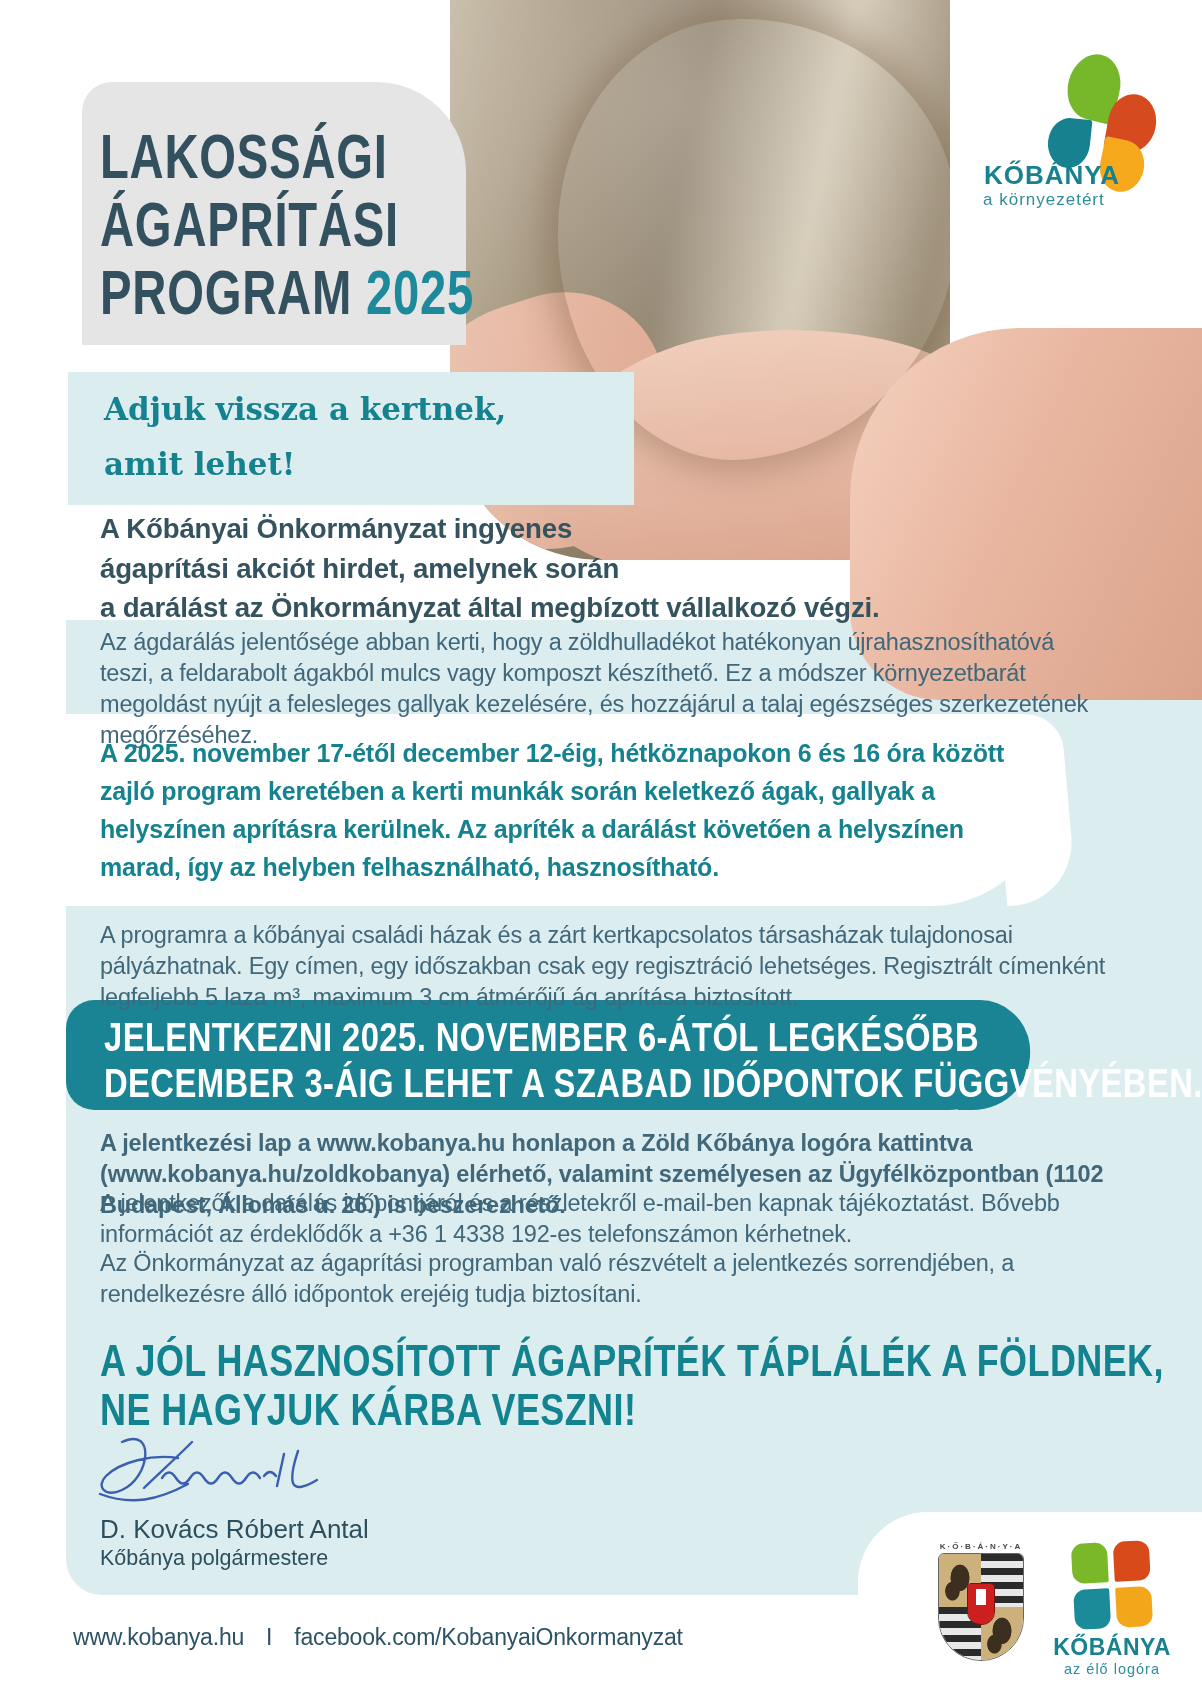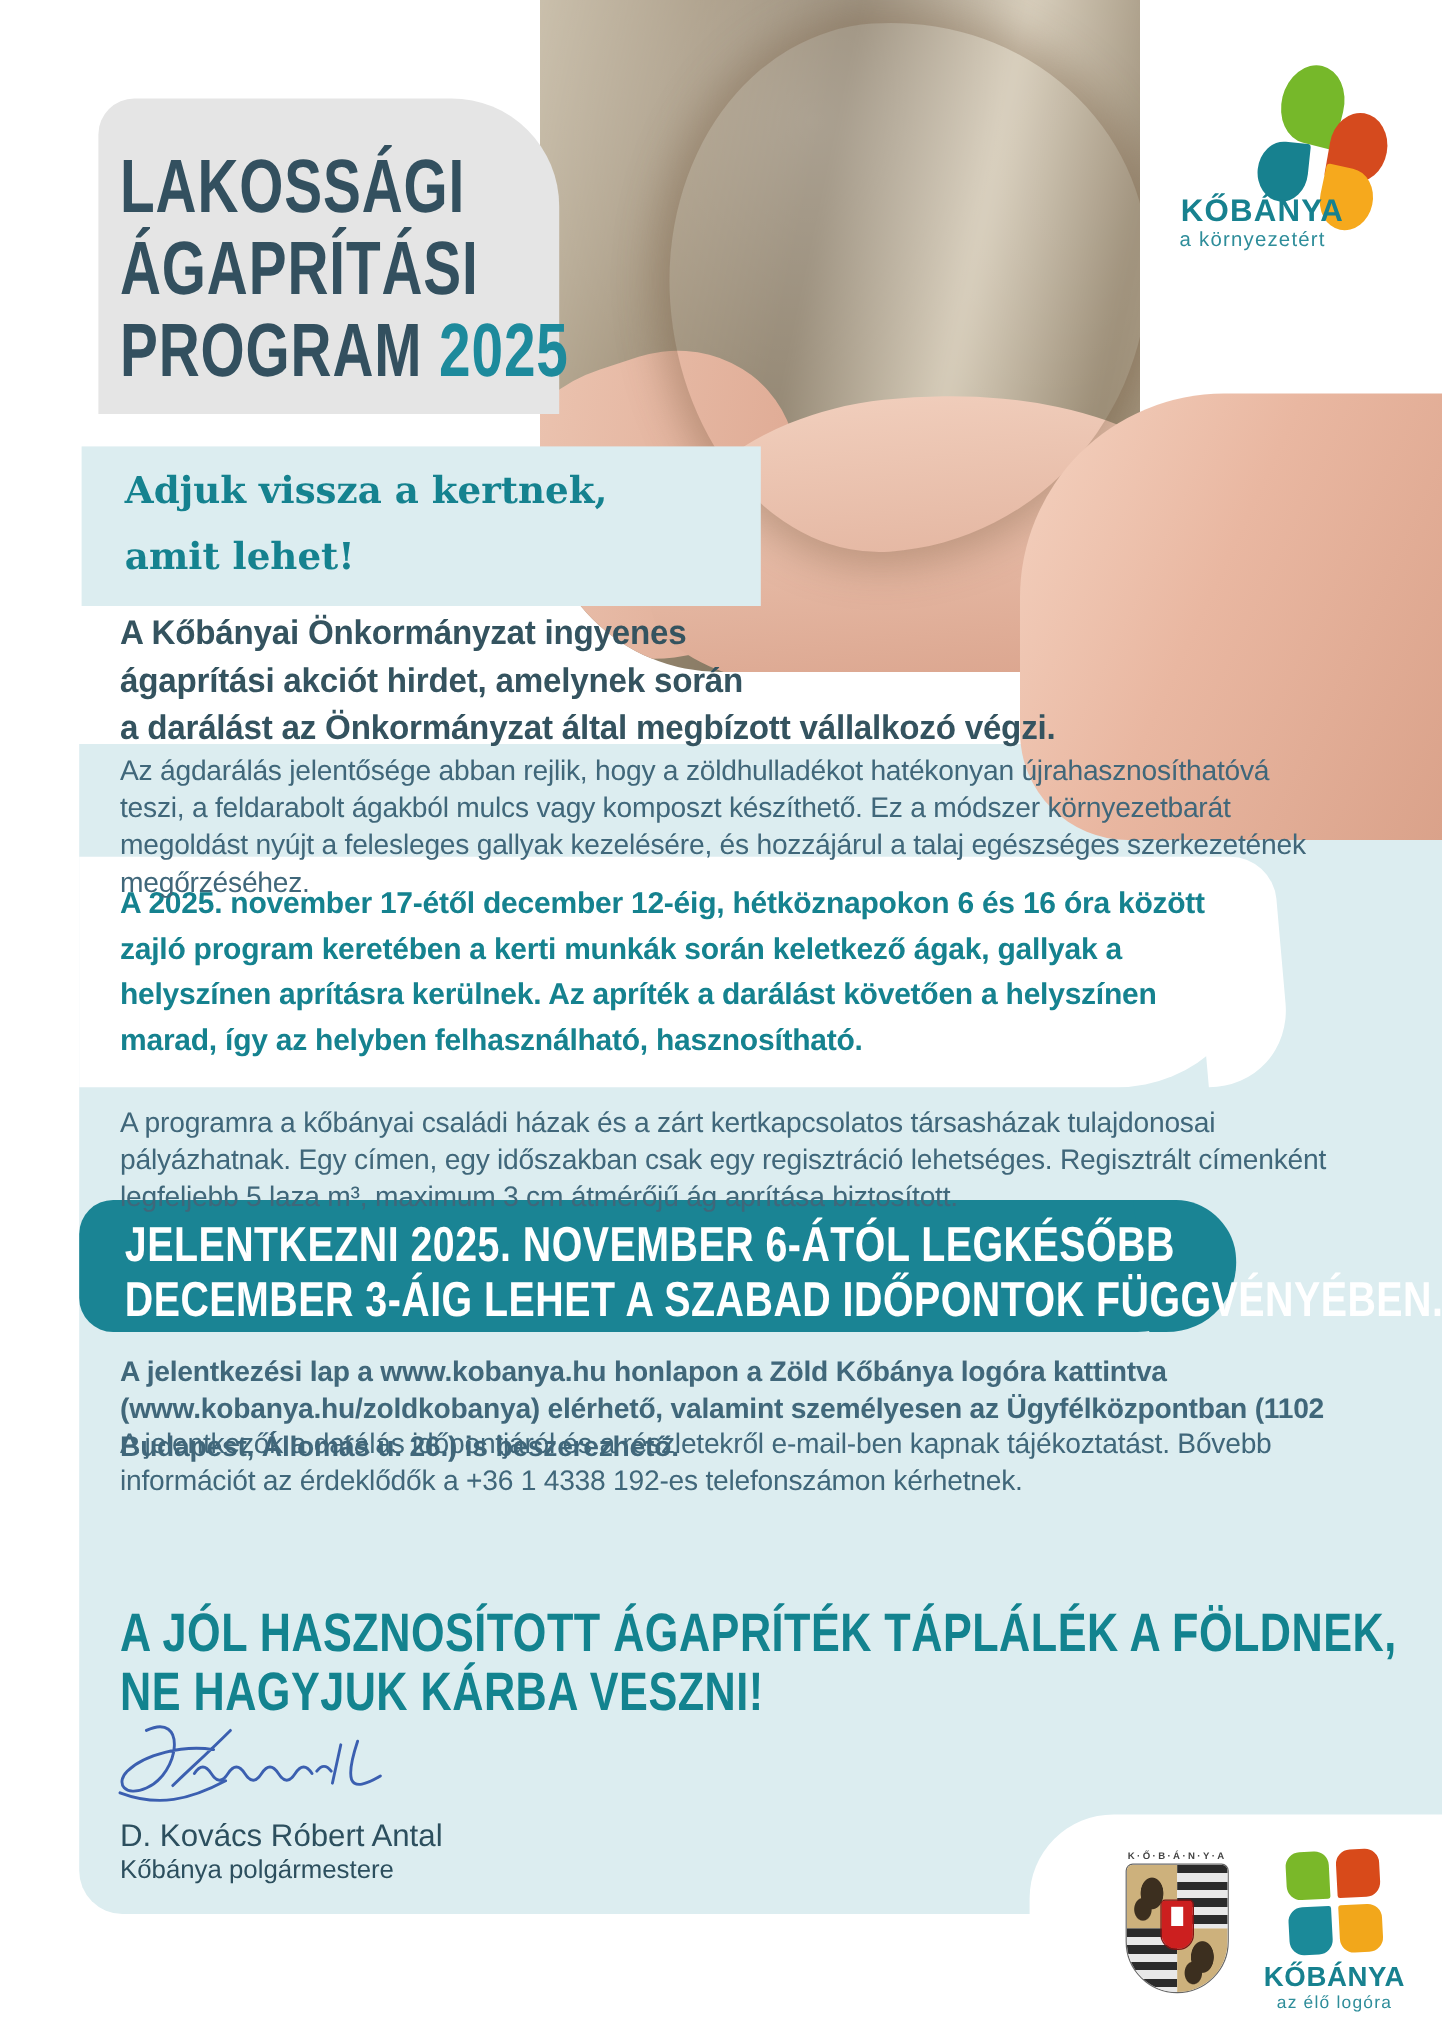--- a/index.html
+++ b/index.html
@@ -163,37 +163,38 @@
       <div class="adjuk-line">amit lehet!</div>
     </div>
   </div>
 
   <div class="abs intro">
     <div>A Kőbányai Önkormányzat ingyenes</div>
     <div>ágaprítási akciót hirdet, amelynek során</div>
     <div>a darálást az Önkormányzat által megbízott vállalkozó végzi.</div>
   </div>
 
-  <div class="abs para" style="top:627px;">Az ágdarálás jelentősége abban rejlik, hogy a zöldhulladékot hatékonyan újrahasznosíthatóvá teszi, a feldarabolt ágakból mulcs vagy komposzt készíthető. Ez a módszer környezetbarát megoldást nyújt a felesleges gallyak kezelésére, és hozzájárul a talaj egészséges szerkezetének megőrzéséhez.</div>
+  <div class="abs para" style="top:627px;">Az ágdarálás jelentősége abban kerti, hogy a zöldhulladékot hatékonyan újrahasznosíthatóvá teszi, a feldarabolt ágakból mulcs vagy komposzt készíthető. Ez a módszer környezetbarát megoldást nyújt a felesleges gallyak kezelésére, és hozzájárul a talaj egészséges szerkezetének megőrzéséhez.</div>
 
   <div class="abs highlight-box">
     <div class="highlight-text">A 2025. november 17-étől december 12-éig, hétköznapokon 6 és 16 óra között zajló program keretében a kerti munkák során keletkező ágak, gallyak a helyszínen aprításra kerülnek. Az apríték a darálást követően a helyszínen marad, így az helyben felhasználható, hasznosítható.</div>
   </div>
 
   <div class="abs para" style="top:920px;">A programra a kőbányai családi házak és a zárt kertkapcsolatos társasházak tulajdonosai pályázhatnak. Egy címen, egy időszakban csak egy regisztráció lehetséges. Regisztrált címenként legfeljebb 5 laza m³, maximum 3 cm átmérőjű ág aprítása biztosított.</div>
 
   <div class="abs banner">
     <div class="banner-text">
       <div class="banner-line">JELENTKEZNI 2025. NOVEMBER 6-ÁTÓL LEGKÉSŐBB</div>
       <div class="banner-line">DECEMBER 3-ÁIG LEHET A SZABAD IDŐPONTOK FÜGGVÉNYÉBEN.</div>
     </div>
   </div>
 
   <div class="abs para" style="top:1128px;font-weight:bold;">A jelentkezési lap a www.kobanya.hu honlapon a Zöld Kőbánya logóra kattintva (www.kobanya.hu/zoldkobanya) elérhető, valamint személyesen az Ügyfélközpontban (1102 Budapest, Állomás u. 26.) is beszerezhető.</div>
   <div class="abs para" style="top:1188px;">A jelentkezők a darálás időpontjáról és a részletekről e-mail-ben kapnak tájékoztatást. Bővebb információt az érdeklődők a +36 1 4338 192-es telefonszámon kérhetnek.</div>
+  <div class="abs para" style="top:1248px;">Az Önkormányzat az ágaprítási programban való részvételt a jelentkezés sorrendjében, a rendelkezésre álló időpontok erejéig tudja biztosítani.</div>
 
   <div class="abs closing">
     <div class="closing-line">A JÓL HASZNOSÍTOTT ÁGAPRÍTÉK TÁPLÁLÉK A FÖLDNEK,</div>
     <div class="closing-line">NE HAGYJUK KÁRBA VESZNI!</div>
   </div>
 
   <div class="abs signature">
     <svg width="280" height="96" viewBox="0 0 280 96">
       <path d="M30 18 C 64 2, 58 54, 30 66 C 12 74, 4 62, 14 52 C 28 38, 60 30, 86 34
                M8 70 C 40 82, 66 76, 96 60
@@ -225,14 +226,19 @@
         <div class="petal" style="left:0;top:0;background:#7ab829;border-radius:12px 12px 2px 12px;"></div>
         <div class="petal" style="left:42px;top:0;background:#d84a1a;border-radius:12px 12px 12px 2px;"></div>
         <div class="petal" style="left:0;top:46px;background:#1b8a99;border-radius:12px 2px 12px 12px;"></div>
         <div class="petal" style="left:42px;top:46px;background:#f2a71b;border-radius:2px 12px 12px 12px;"></div>
       </div>
       <div class="city-name">KŐBÁNYA</div>
       <div class="city-tag">az élő logóra</div>
     </div>
   </div>
 
+  <div class="abs footer">
+    <span>www.kobanya.hu</span>
+    <span>I</span>
+    <span>facebook.com/KobanyaiOnkormanyzat</span>
+  </div>
 
 </div>
 
 </body></html>

